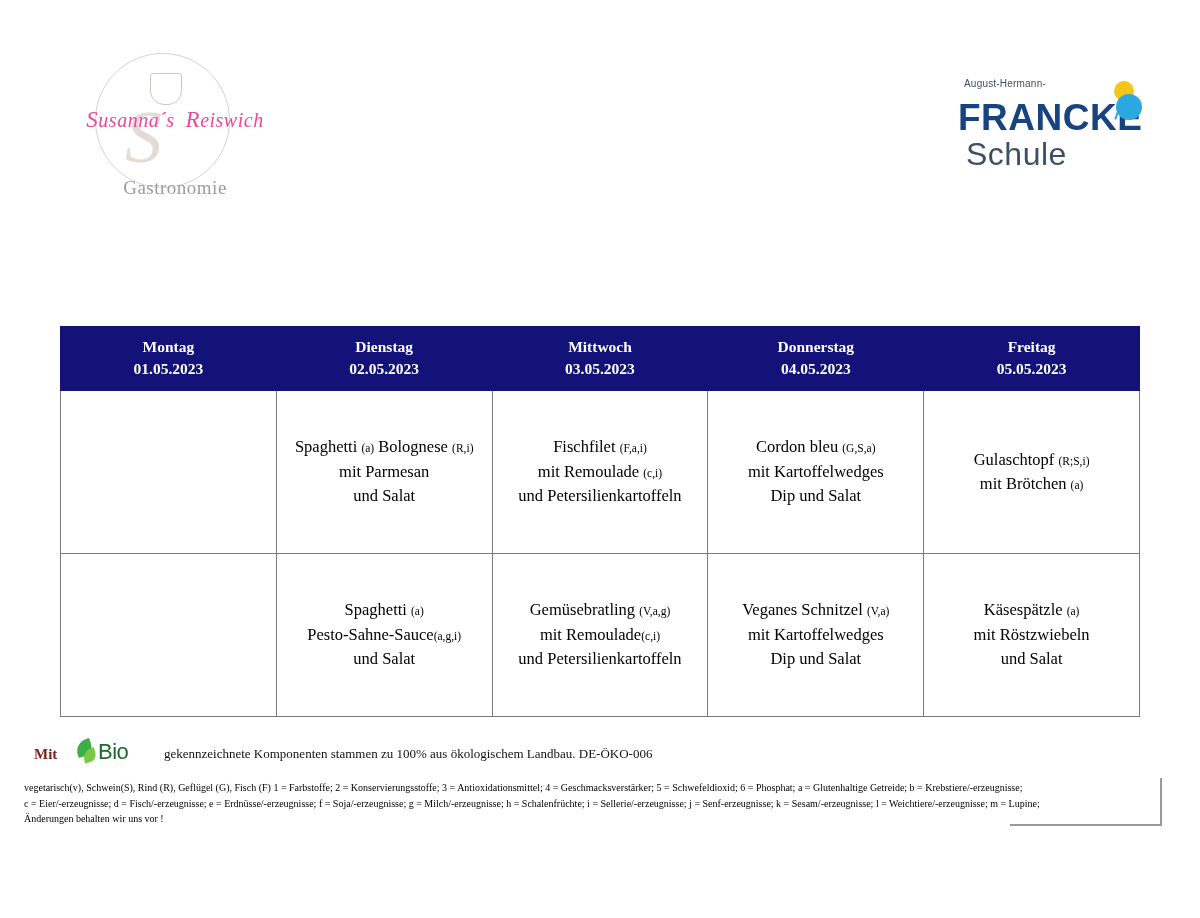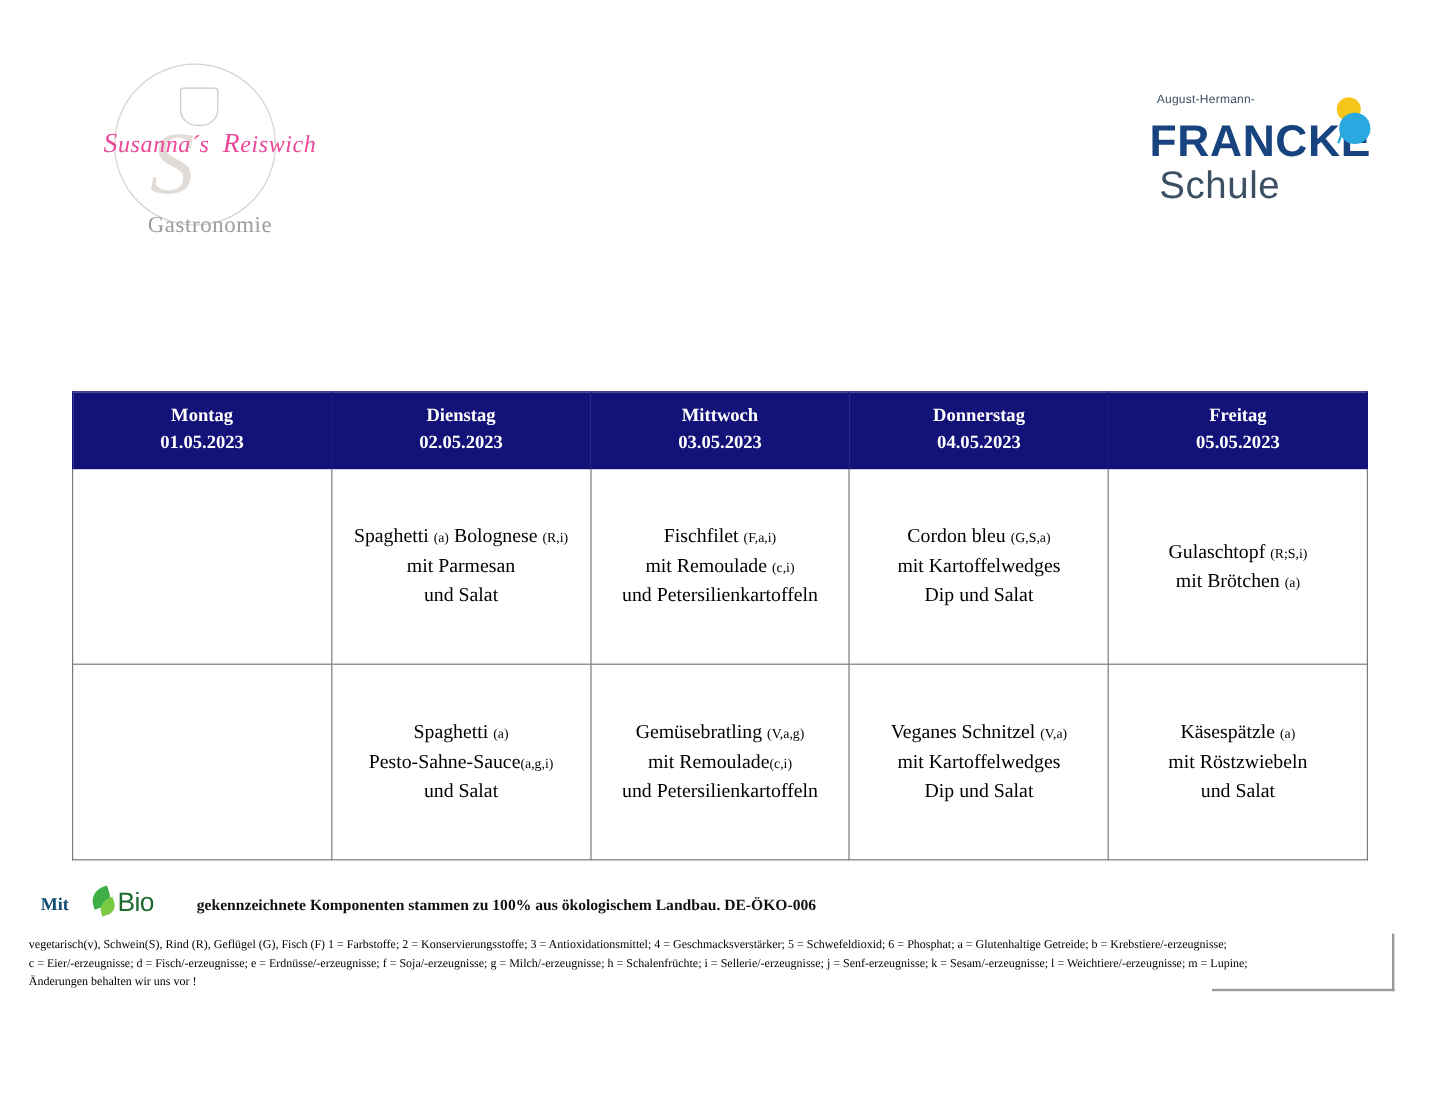--- a/index.html
+++ b/index.html
@@ -209,21 +209,21 @@
     width: 900px;
     height: 30px;
   }
   .bio-line .mit {
     position: absolute;
     left: 0;
     top: 8px;
     font-family: "Liberation Serif", serif;
     font-size: 15px;
     font-weight: bold;
-    color: #0c4a6e;
+    color: #7f1d1d;
   }
   .bio-badge {
     position: absolute;
     left: 40px;
     top: 0px;
     width: 86px;
     height: 30px;
   }
   .bio-badge .leaf {
     position: absolute;
@@ -254,21 +254,21 @@
     font-weight: normal;
     color: #1d6b2e;
     letter-spacing: -0.5px;
   }
   .bio-line .rest {
     position: absolute;
     left: 130px;
     top: 8px;
     font-family: "Liberation Serif", serif;
     font-size: 13px;
-    font-weight: bold;
+    font-weight: normal;
     color: #111;
   }
 
   .legend {
     position: absolute;
     left: 24px;
     top: 780px;
     width: 1110px;
     font-family: "Liberation Serif", serif;
     font-size: 10px;

